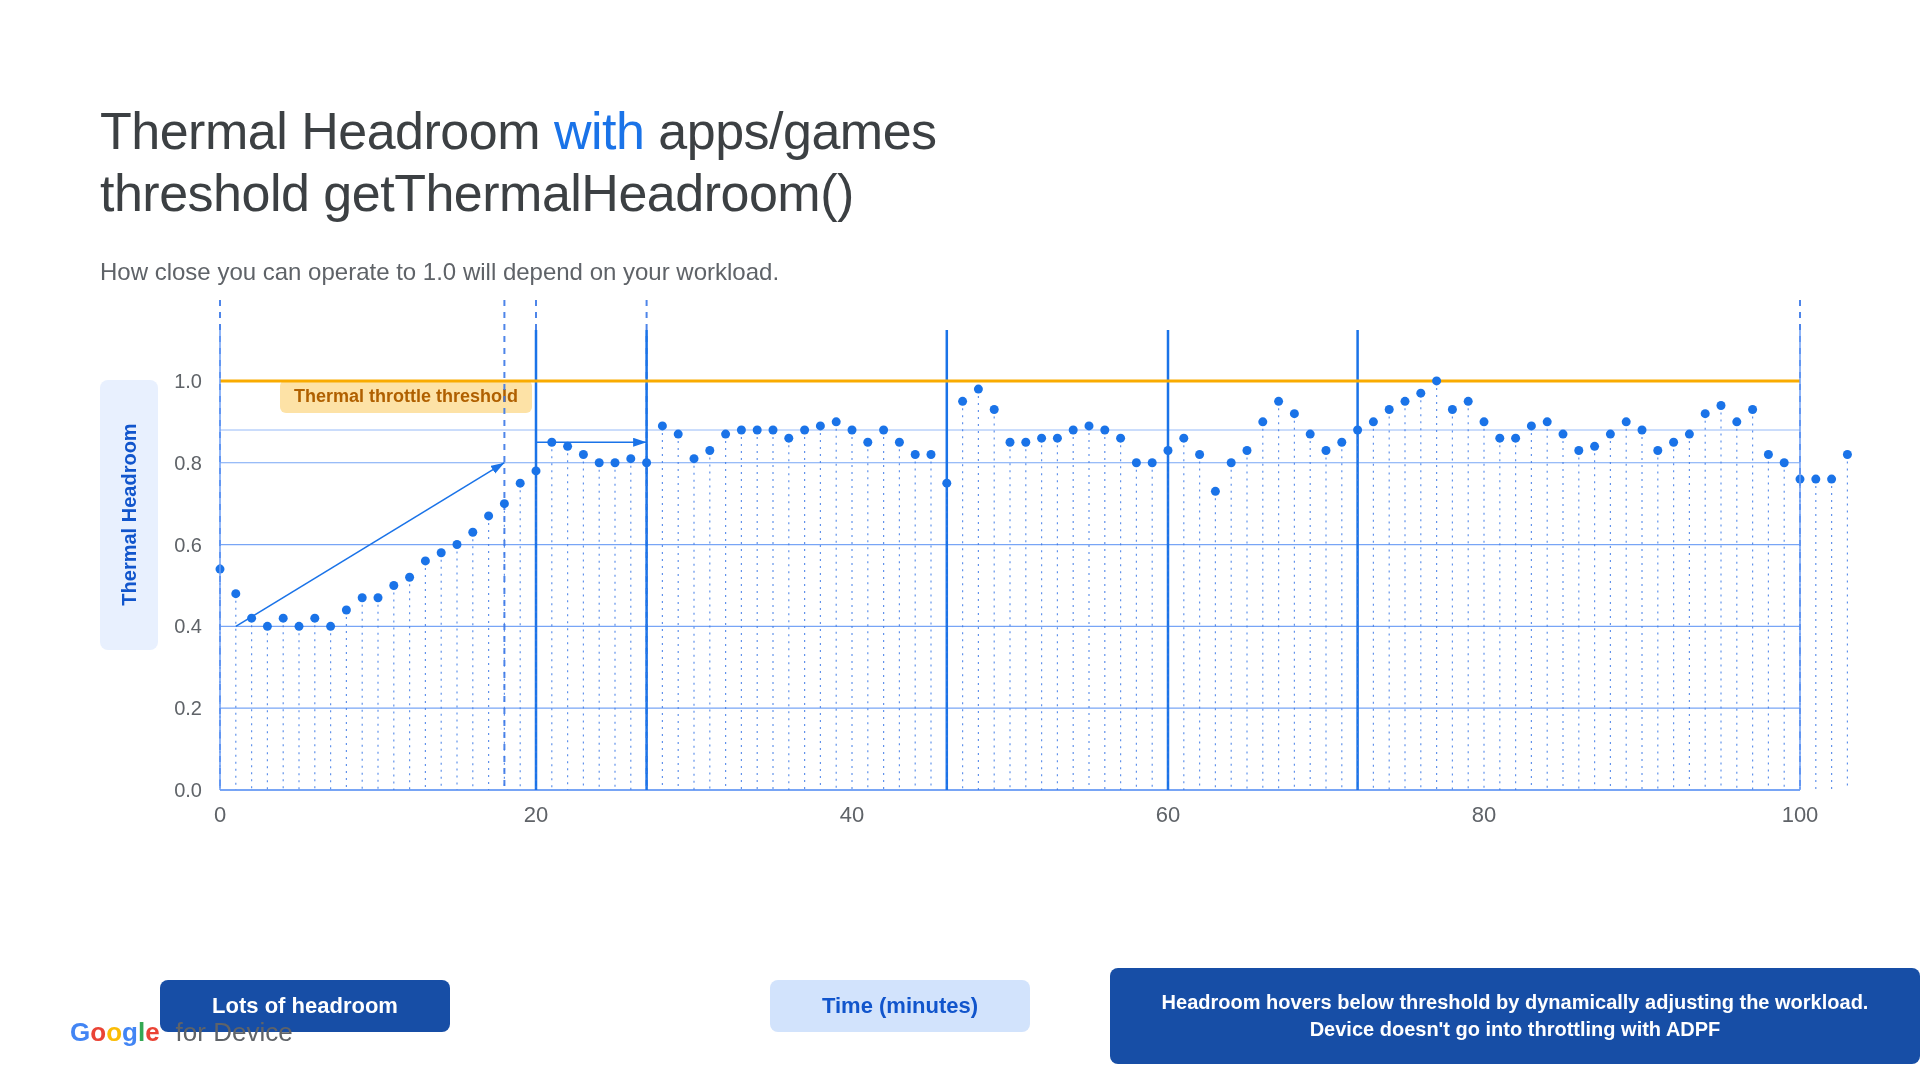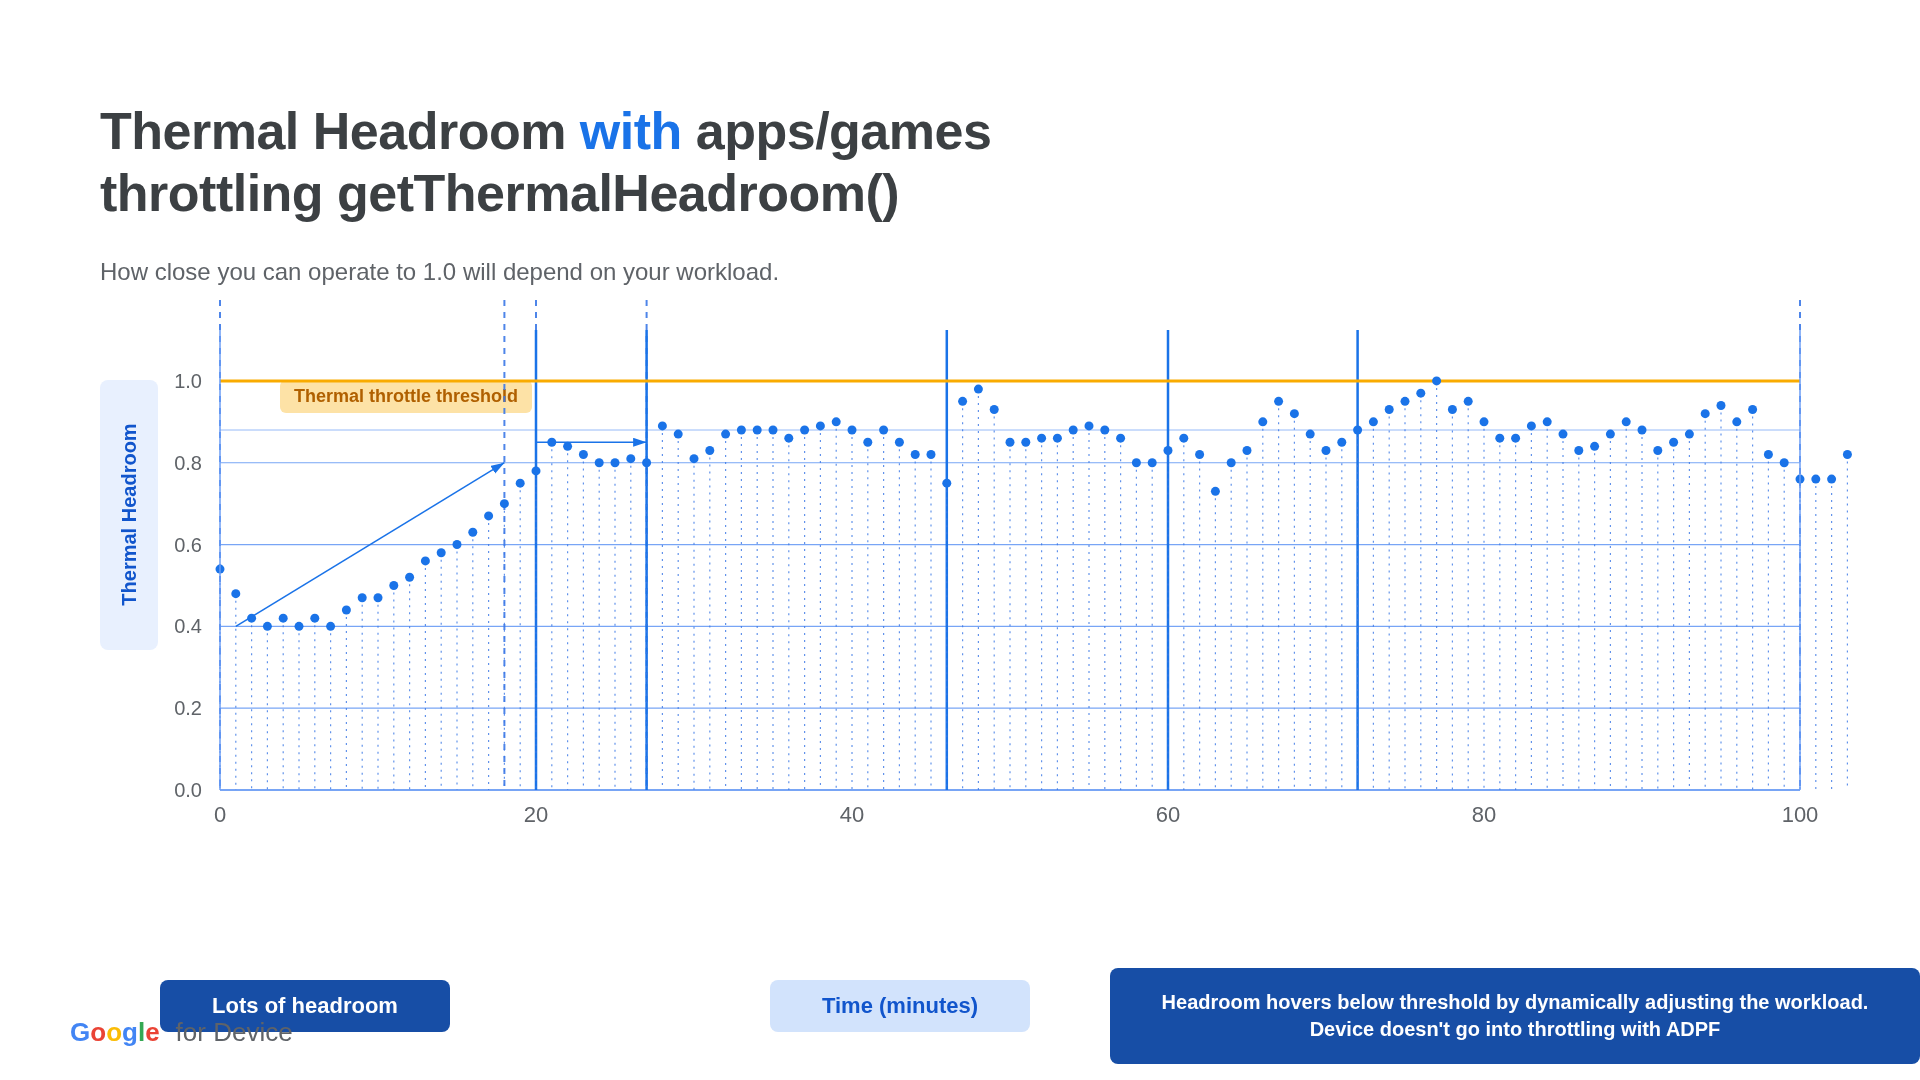--- a/index.html
+++ b/index.html
@@ -8,21 +8,21 @@
     --blue-ink:#1155cc;
     --blue-light:#d2e3fc;
     --blue-pale:#e8f0fe;
     --orange:#f9ab00;
     --threshold-box:#fde2a6;
     --text:#3c4043;
     --text-light:#5f6368;
   }
   html,body{margin:0;padding:0;background:#fff;font-family:"Google Sans","Helvetica Neue",Arial,sans-serif;color:var(--text);}
   .slide{position:relative;width:1920px;height:1080px;box-sizing:border-box;padding:100px 100px 0 100px;}
-  h1{margin:0 0 28px 0;font-weight:700;font-size:52px;line-height:1.2;letter-spacing:-0.5px;color:#3c4043;}
+  h1{margin:0 0 28px 0;font-weight:400;font-size:52px;line-height:1.2;letter-spacing:-0.5px;color:#3c4043;}
   h1 .accent{color:var(--blue);}
   .sub{font-size:24px;line-height:1.55;color:var(--text-light);margin:0 0 30px 0;max-width:1400px;}
   .chart-area{position:relative;width:1720px;height:520px;margin-left:0;}
   .chart-svg{position:absolute;inset:0;overflow:visible;}
   .y-label-box{position:absolute;left:0;top:60px;width:58px;height:270px;background:var(--blue-pale);border-radius:8px;display:flex;align-items:center;justify-content:center;}
   .y-label-box span{transform:rotate(-90deg);white-space:nowrap;color:var(--blue-ink);font-weight:600;font-size:20px;}
   .threshold-box{position:absolute;left:180px;top:60px;background:var(--threshold-box);border-radius:6px;padding:6px 14px;color:#b06000;font-weight:600;font-size:18px;}
   .pill{position:absolute;border-radius:8px;font-weight:600;display:flex;align-items:center;justify-content:center;text-align:center;line-height:1.35;}
   .pill-solid{background:var(--blue-dark);color:#fff;font-size:22px;}
   .pill-light{background:var(--blue-light);color:var(--blue-ink);font-size:22px;}
@@ -31,21 +31,21 @@
   .hover{left:1110px;top:968px;width:770px;height:88px;padding:4px 20px;font-size:20px;}
   .footer{position:absolute;left:70px;bottom:32px;font-size:26px;font-weight:400;color:#5f6368;display:flex;align-items:center;gap:16px;}
   .g-logo span{font-weight:600;}
 </style>
 </head>
 <body>
 
 <div class="slide">
   <h1>
     <span>Thermal Headroom </span><span class="accent">with</span><span> apps/games</span><br>
-    <span>throttling getThermalHeadroom()</span>
+    <span>threshold getThermalHeadroom()</span>
   </h1>
   <p class="sub">
     <span>How close you can operate to 1.0 will depend on your workload.</span><br>
   </p>
 
   <div class="chart-area">
     <div class="y-label-box">
         <span>Thermal Headroom</span>
       </div>
     <div class="threshold-box"><span>Thermal throttle threshold</span></div>

